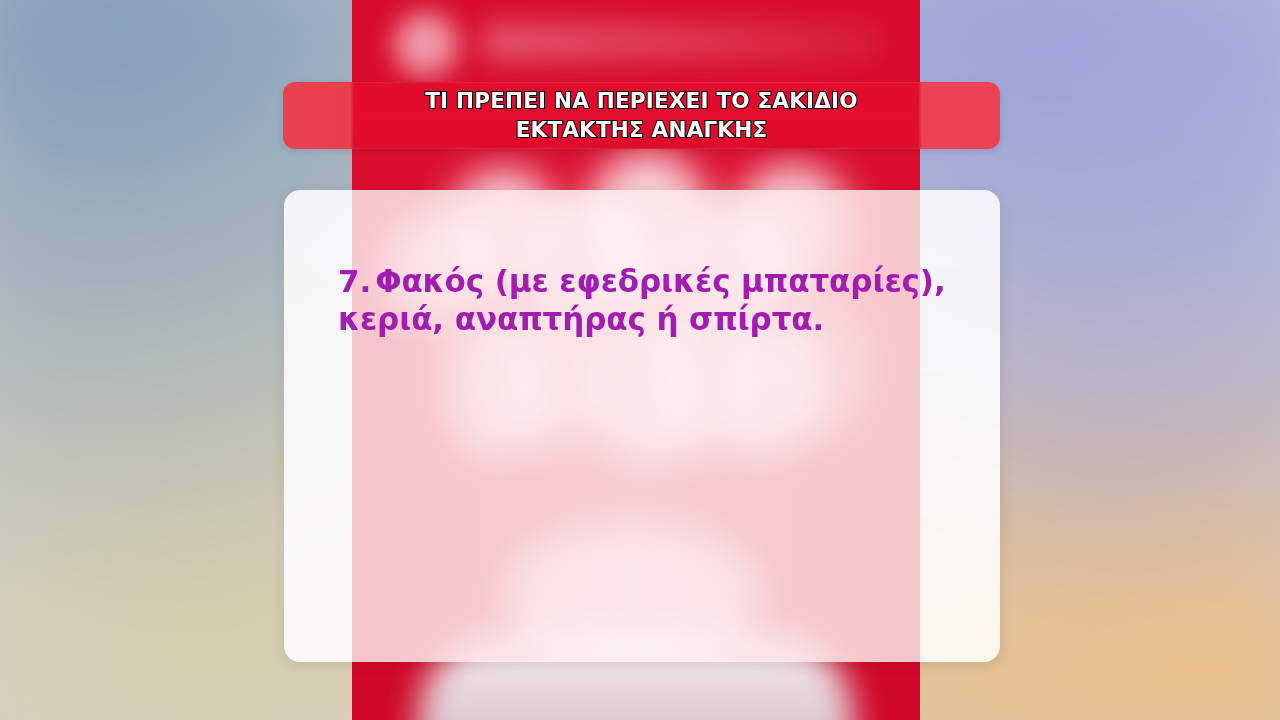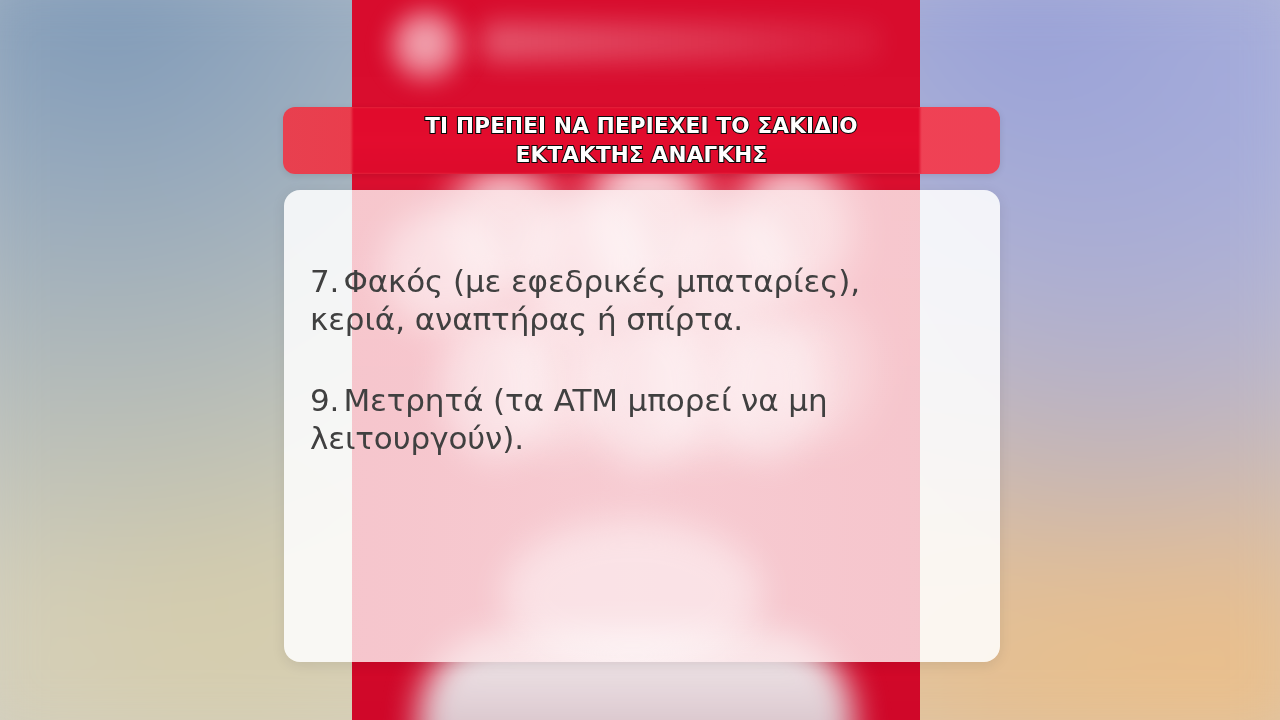--- a/index.html
+++ b/index.html
@@ -121,21 +121,20 @@
         #ea3c4c 14%,
         #ec3b4d 30%,
         #ee3f51 52%,
         #ef4254 74%,
         #ef4155 100%);
     box-shadow: 0 2px 7px rgba(0,0,0,0.10);
     display: flex;
     align-items: center;
     justify-content: center;
     overflow: hidden;
-    margin-top: 25px;
   }
   
   .title-banner::before {
     content: "";
     position: absolute;
     left: 69px;
     top: 0;
     right: 80px;
     bottom: 0;
     background: linear-gradient(180deg, #e10b2c 0%, #e30c2e 50%, #dd0b2c 100%);
@@ -200,27 +199,28 @@
     background: rgba(255,255,255,0.9);
     filter: blur(17px);
   }
 
   .list {
     position: relative;
     z-index: 3;
     padding: 72px 48px 0 26px;
   }
   .list-item {
-    color: #404040;
+    color: #a21caf;
     font-family: "DejaVu Sans", "Liberation Sans", sans-serif;
-    font-weight: normal;
+    font-weight: bold;
     font-size: 31px;
     line-height: 1.24;
     letter-spacing: -0.1px;
     margin-bottom: 42px;
+    margin-left: 28px;
   }
   .list-item:last-child { margin-bottom: 0; }
   .num { margin-right: 4px; }
 </style>
 </head>
 <body>
 
 <div id="stage">
 
   <div class="bg-blur"></div>
@@ -255,20 +255,17 @@
       <span style="left:150px; top:330px; width:260px; height:150px;"></span>
     </div>
 
     <div class="list">
 
       <div class="list-item">
         <span class="num">7.</span><span>Φακός (με εφεδρικές μπαταρίες), κεριά, αναπτήρας ή σπίρτα.</span>
       </div>
 
 
-      <div class="list-item">
-        <span class="num">9.</span><span>Μετρητά (τα ATM μπορεί να μη λειτουργούν).</span>
-      </div>
 
     </div>
   </div>
 
 </div>
 
 </body></html>

